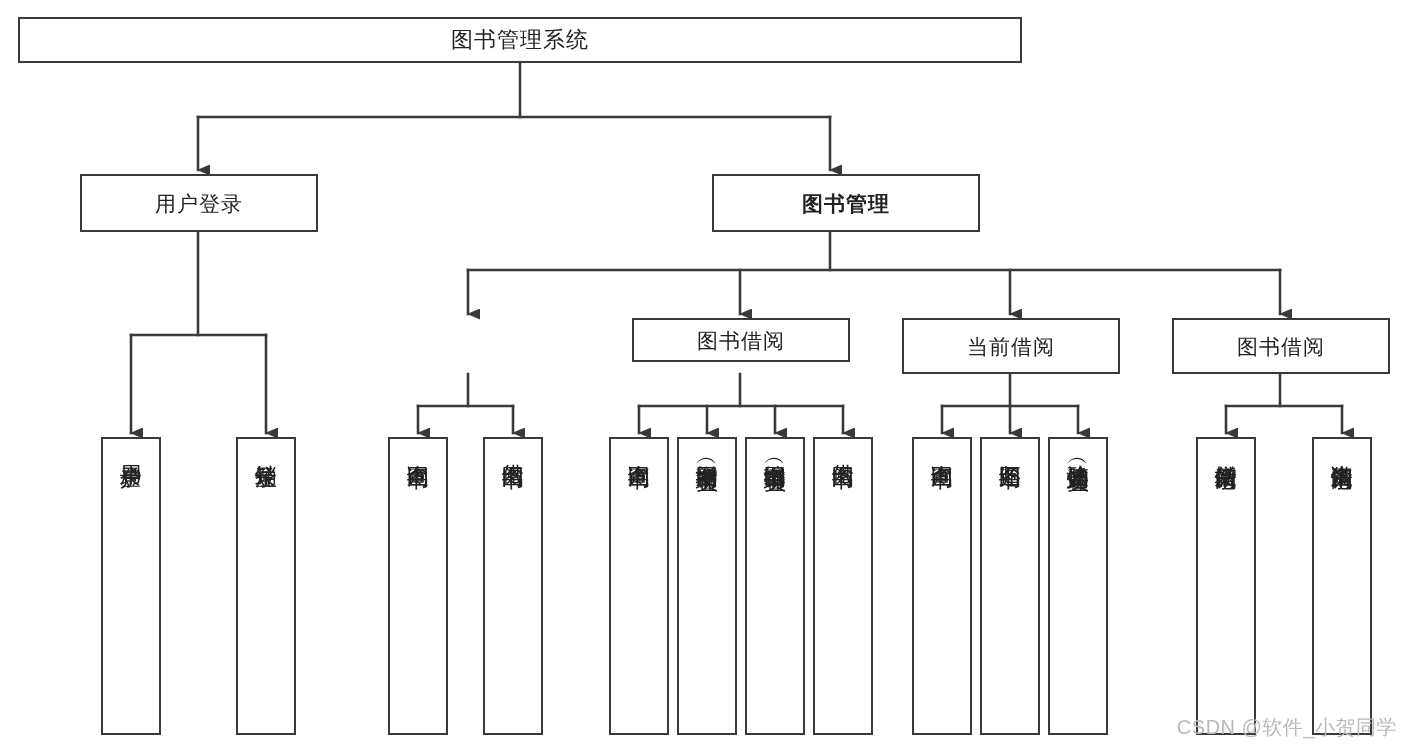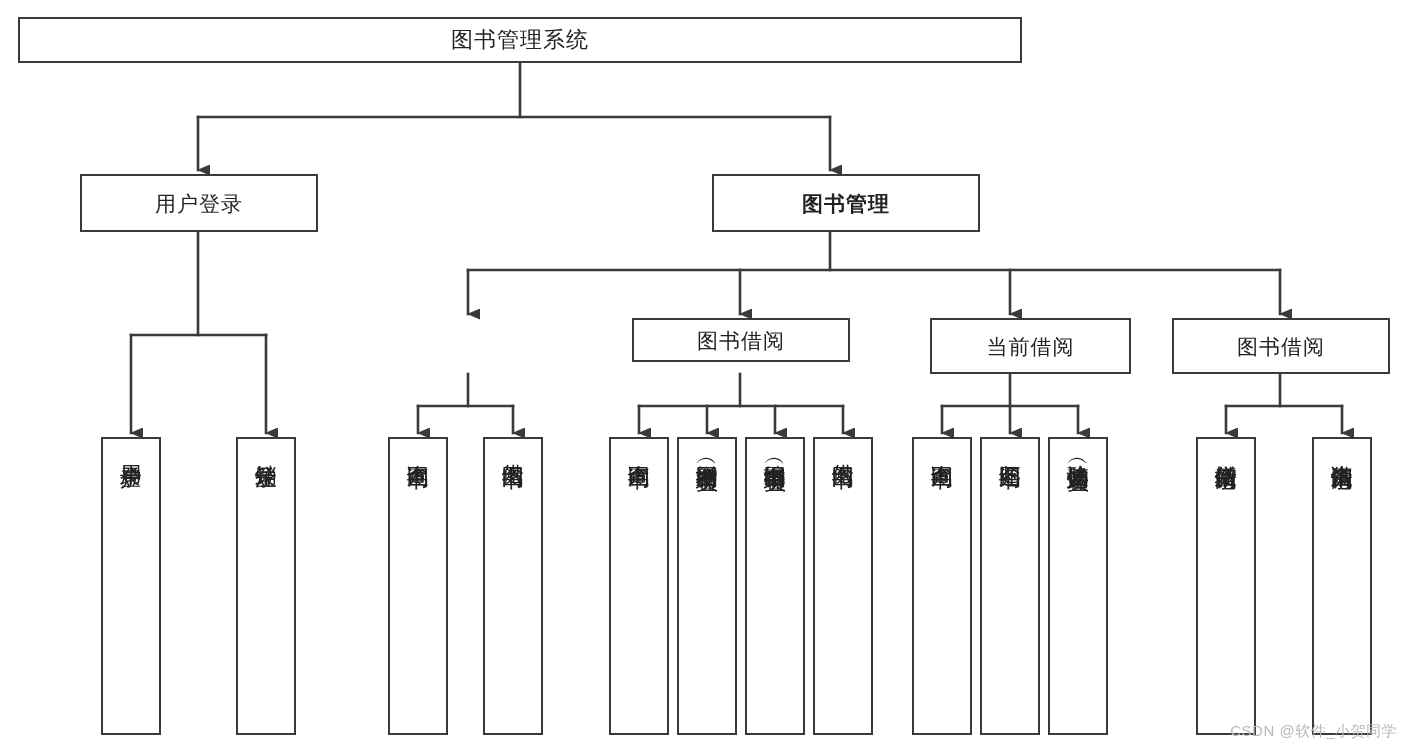--- a/index.html
+++ b/index.html
@@ -10,21 +10,21 @@
   .node{position:absolute;box-sizing:border-box;background:#ffffff;
         border:2.5px solid #3a3a3a;display:flex;align-items:center;
         justify-content:center;color:#222;}
   .node.h{}
   .node.h .lbl{font-size:21px;letter-spacing:1px;white-space:nowrap;line-height:1;}
   .node.v{padding:8px 0;align-items:flex-start;}
   .node.v .lbl{writing-mode:vertical-rl;text-orientation:upright;
                font-size:22px;line-height:1.06;letter-spacing:1px;
                white-space:nowrap;height:auto;}
   #root.node .lbl{font-size:22px;}
-  #watermark{position:absolute;right:8px;bottom:6px;font-size:15px;
+  #watermark{position:absolute;right:8px;bottom:6px;font-size:20px;
              color:#b9b9b9;white-space:nowrap;letter-spacing:.5px;}
 </style>
 </head>
 <body>
 
 <div id="stage">
 
   <svg id="wires" viewBox="0 0 1405 747" xmlns="http://www.w3.org/2000/svg">
     <defs>
       <marker id="ah" markerWidth="11" markerHeight="13" refX="5.5" refY="12" orient="auto" markerUnits="userSpaceOnUse">
@@ -84,21 +84,21 @@
   <div class="node h" style="left:80px;top:174px;width:238px;height:58px;">
     <span class="lbl">用户登录</span>
   </div>
   <div class="node h" style="left:712px;top:174px;width:268px;height:58px;font-weight:bold;">
     <span class="lbl">图书管理</span>
   </div>
 
   <div class="node h" style="left:632px;top:318px;width:218px;height:44px;">
     <span class="lbl">图书借阅</span>
   </div>
-  <div class="node h" style="left:930px;top:318px;width:201px;height:56px;">
+  <div class="node h" style="left:902px;top:318px;width:218px;height:56px;">
     <span class="lbl">当前借阅</span>
   </div>
   <div class="node h" style="left:1172px;top:318px;width:218px;height:56px;">
     <span class="lbl">图书借阅</span>
   </div>
 
   <div class="node v" style="left:101px;top:437px;width:60px;height:298px;">
     <span class="lbl">用户登录</span>
   </div>
   <div class="node v" style="left:236px;top:437px;width:60px;height:298px;">

